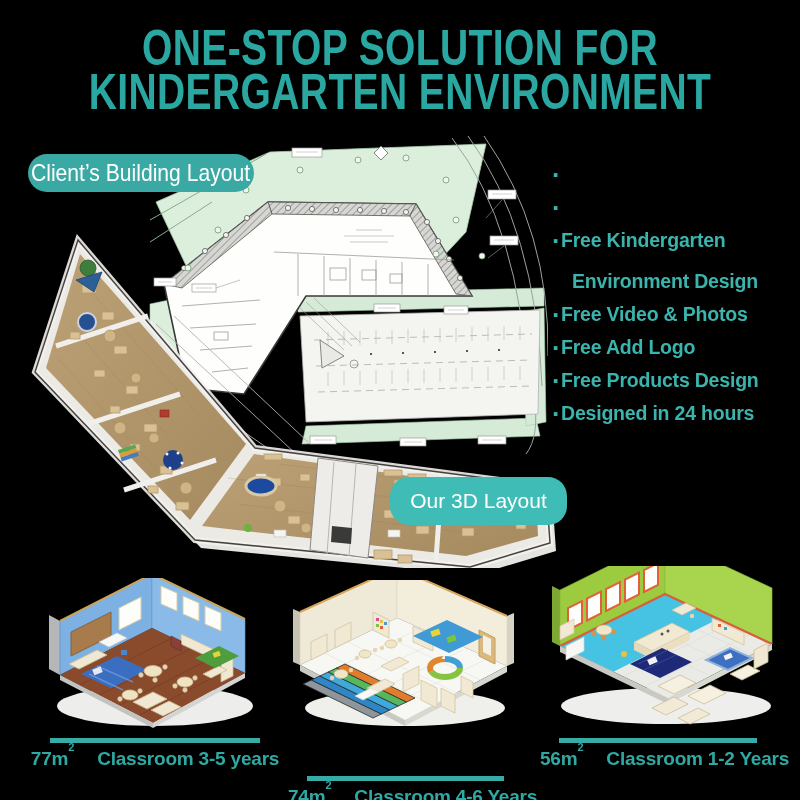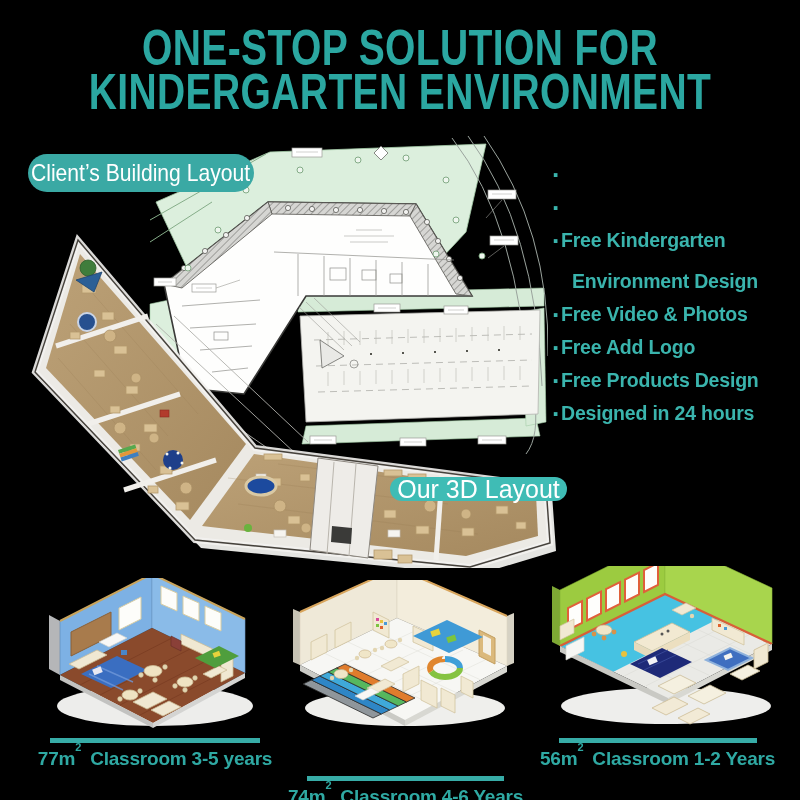--- a/index.html
+++ b/index.html
@@ -4,21 +4,21 @@
 <style>
   html,body{margin:0;padding:0;background:#fff;font-family:"Liberation Sans",sans-serif;}
   .canvas{position:relative;width:800px;height:800px;background:#000000;overflow:hidden;}
 
   .title{position:absolute;top:26px;left:0;width:800px;text-align:center;color:var(--accent,#2ba7a1);font-weight:bold;z-index:6;}
   .t-line{font-size:50px;line-height:44px;letter-spacing:.5px;transform:scaleX(.78);transform-origin:50% 50%;white-space:nowrap;}
 
   .badge{position:absolute;display:flex;align-items:center;justify-content:center;color:#fff;border-radius:19px;z-index:5;white-space:nowrap;}
   .badge-client{left:28px;top:154px;width:226px;height:38px;background:var(--badge,#3aa9a4);font-size:24px;}
   .badge-client .badge-text{transform:scaleX(.88);}
-  .badge-3d{left:390px;top:477px;width:177px;height:24px;background:var(--badge-light,#3fbcb5);font-size:25px;}
+  .badge-3d{left:390px;top:477px;width:177px;height:48px;background:var(--badge-light,#3fbcb5);font-size:21px;}
 
   .features{position:absolute;left:552px;top:158px;width:246px;z-index:4;}
   .feat-row{display:flex;align-items:center;height:33px;color:var(--feature-text,#3ab4ad);font-weight:bold;font-size:19.5px;letter-spacing:-.2px;white-space:nowrap;}
   .feat-bullet{width:9px;font-size:26px;line-height:20px;}
   .feat-row.cont{padding-left:11px;margin-top:8px;}
 
   .art{position:absolute;}
   .art svg{display:block;width:100%;height:100%;}
   .plan{left:148px;top:136px;width:400px;height:320px;z-index:1;}
   .l3d{left:18px;top:228px;width:540px;height:340px;z-index:2;}
@@ -29,21 +29,21 @@
   .caption{position:absolute;text-align:center;z-index:1;}
   .cap1{left:30px;top:738px;width:250px;}
   .cap2{left:288px;top:776px;width:235px;}
   .cap3{left:540px;top:738px;width:235px;}
   .cap-bar{height:5px;background:var(--caption-bar,#37aca7);margin:0 auto;}
   .cap1 .cap-bar{width:210px;}
   .cap2 .cap-bar{width:197px;}
   .cap3 .cap-bar{width:198px;}
   .cap-text{margin-top:5px;color:var(--caption-text,#2fa9a3);font-weight:bold;font-size:19px;letter-spacing:-.2px;white-space:nowrap;}
   .cap-sup{font-size:11px;position:relative;top:-7px;}
-  .cap-label{margin-left:9px;}
+  .cap-label{margin-left:23px;}
 </style>
 </head>
 <body>
 
 <div class="canvas">
 
   <div class="title">
     <div class="t-line">ONE-STOP SOLUTION FOR</div>
     <div class="t-line">KINDERGARTEN ENVIRONMENT</div>
   </div>

